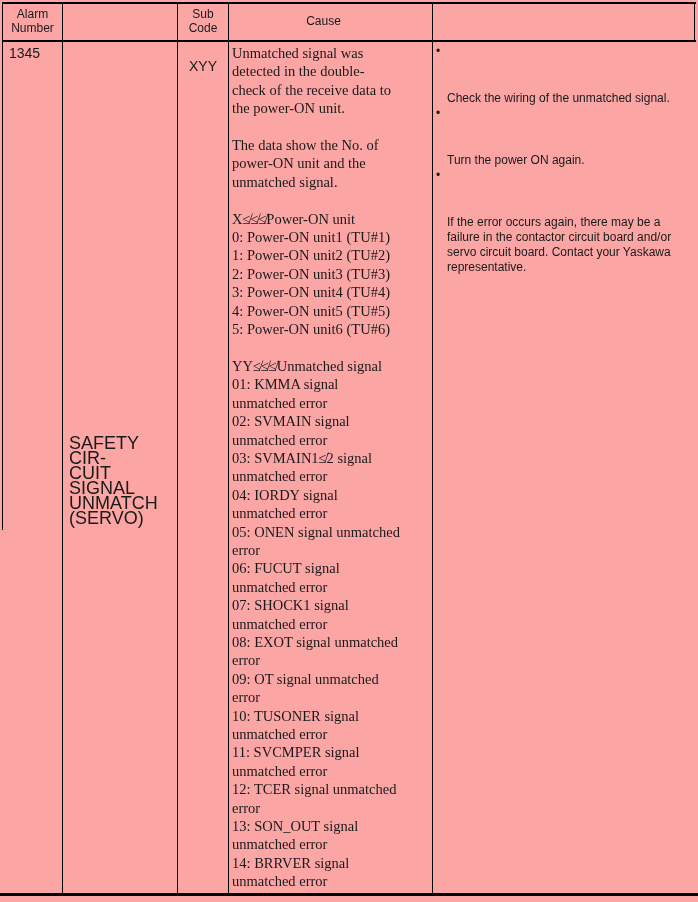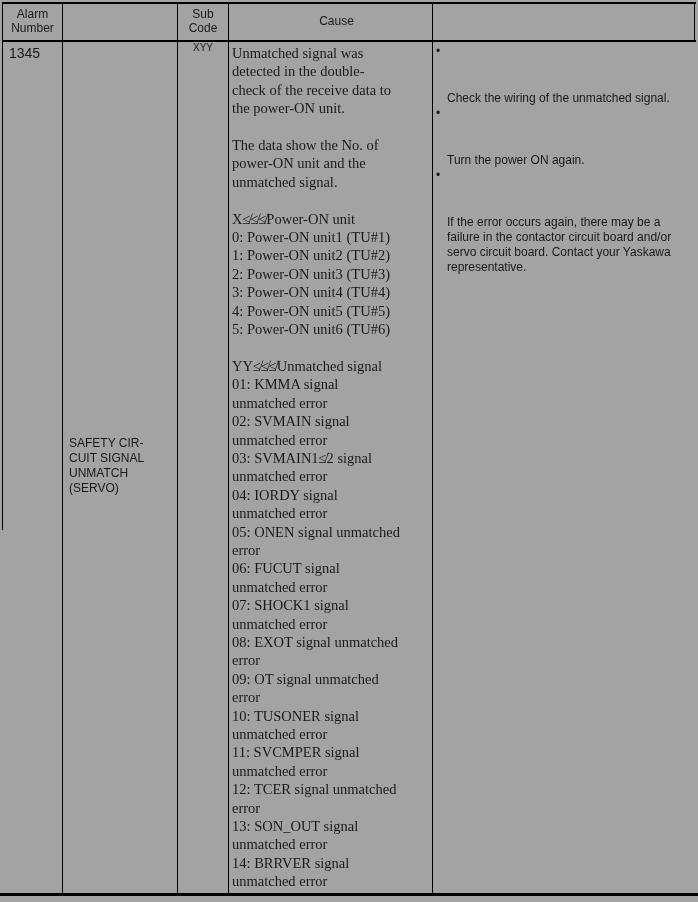--- a/index.html
+++ b/index.html
@@ -2,21 +2,21 @@
 <html><head>
 <meta charset="utf-8">
 <style>
   * { margin: 0; padding: 0; box-sizing: border-box; }
   html, body { background: #ffffff; }
   body { font-family: "Liberation Sans", "DejaVu Sans", sans-serif; color: #1a1a1a; }
   #page {
     position: relative;
     width: 698px;
     height: 902px;
-    background: #a3a3a3;
+    background: #fca5a5;
     overflow: hidden;
   }
   .line { position: absolute; background: #000000; }
   
   .top-border    { left: 2px;  top: 2px;   width: 694px; height: 2px; }
   .header-sep    { left: 2px;  top: 40px;  width: 694px; height: 2px; }
   .bottom-border { left: 0px;  top: 893px; width: 698px; height: 3px; }
   
   .v-left    { left: 2px;   top: 2px; width: 1px; height: 528px; }
   .v-col1    { left: 62px;  top: 2px; width: 1px; height: 891px; }
@@ -33,45 +33,45 @@
     align-items: center;
     justify-content: center;
     text-align: center;
     font-size: 12px;
     line-height: 14px;
     white-space: pre-line;
   }
   .hc-alarm   { left: 3px;   width: 59px;  }
   .hc-message { left: 63px;  width: 114px; }
   .hc-subcode { left: 178px; width: 50px;  }
-  .hc-cause   { left: 235px; width: 203px; }
+  .hc-cause   { left: 222px; width: 203px; }
   .hc-remedy  { left: 433px; width: 261px; }
 
   .alarm-number {
     position: absolute;
     left: 9px;
     top: 45px;
     font-size: 14px;
     line-height: 17px;
   }
   .sub-code {
     position: absolute;
     left: 178px;
-    top: 39px;
+    top: 58px;
     width: 50px;
     text-align: center;
-    font-size: 10px;
+    font-size: 14px;
     line-height: 17px;
   }
   .message-cell {
     position: absolute;
     left: 69px;
     top: 436px;
     width: 106px;
-    font-size: 12px;
+    font-size: 18px;
     line-height: 15px;
     white-space: pre-line;
   }
   .cause-cell {
     position: absolute;
     left: 232px;
     top: 44px;
     width: 199px;
     height: 848px;
     font-size: 14.5px;

